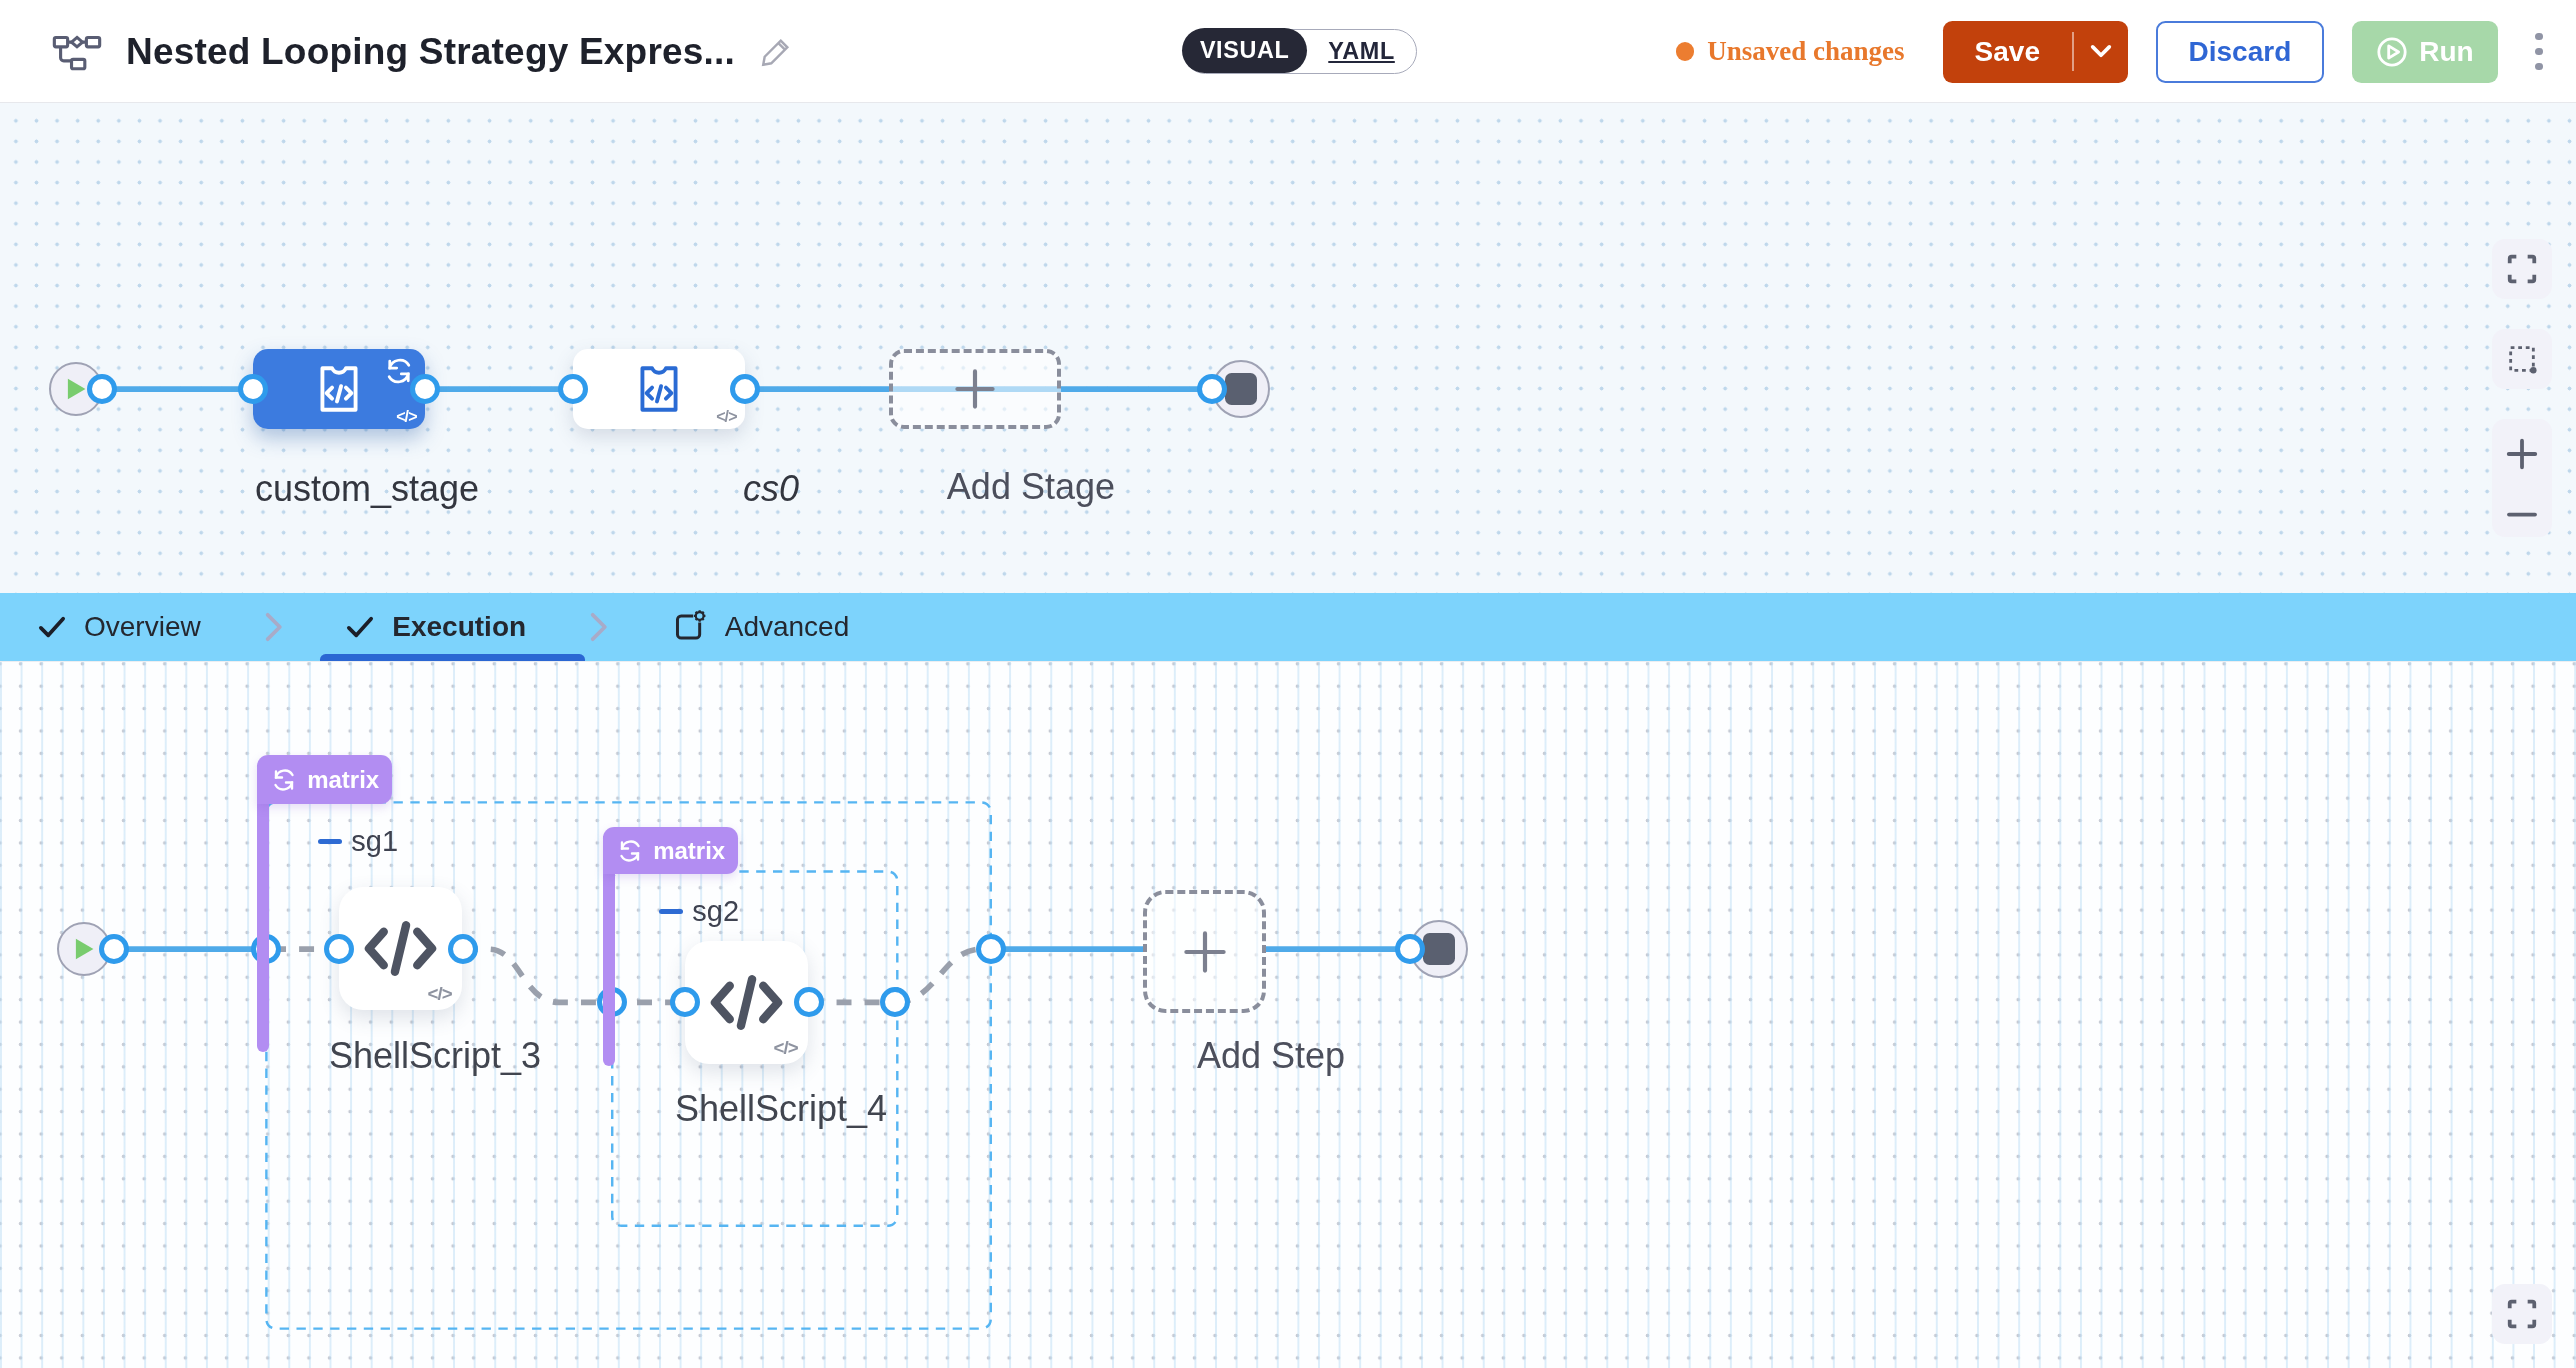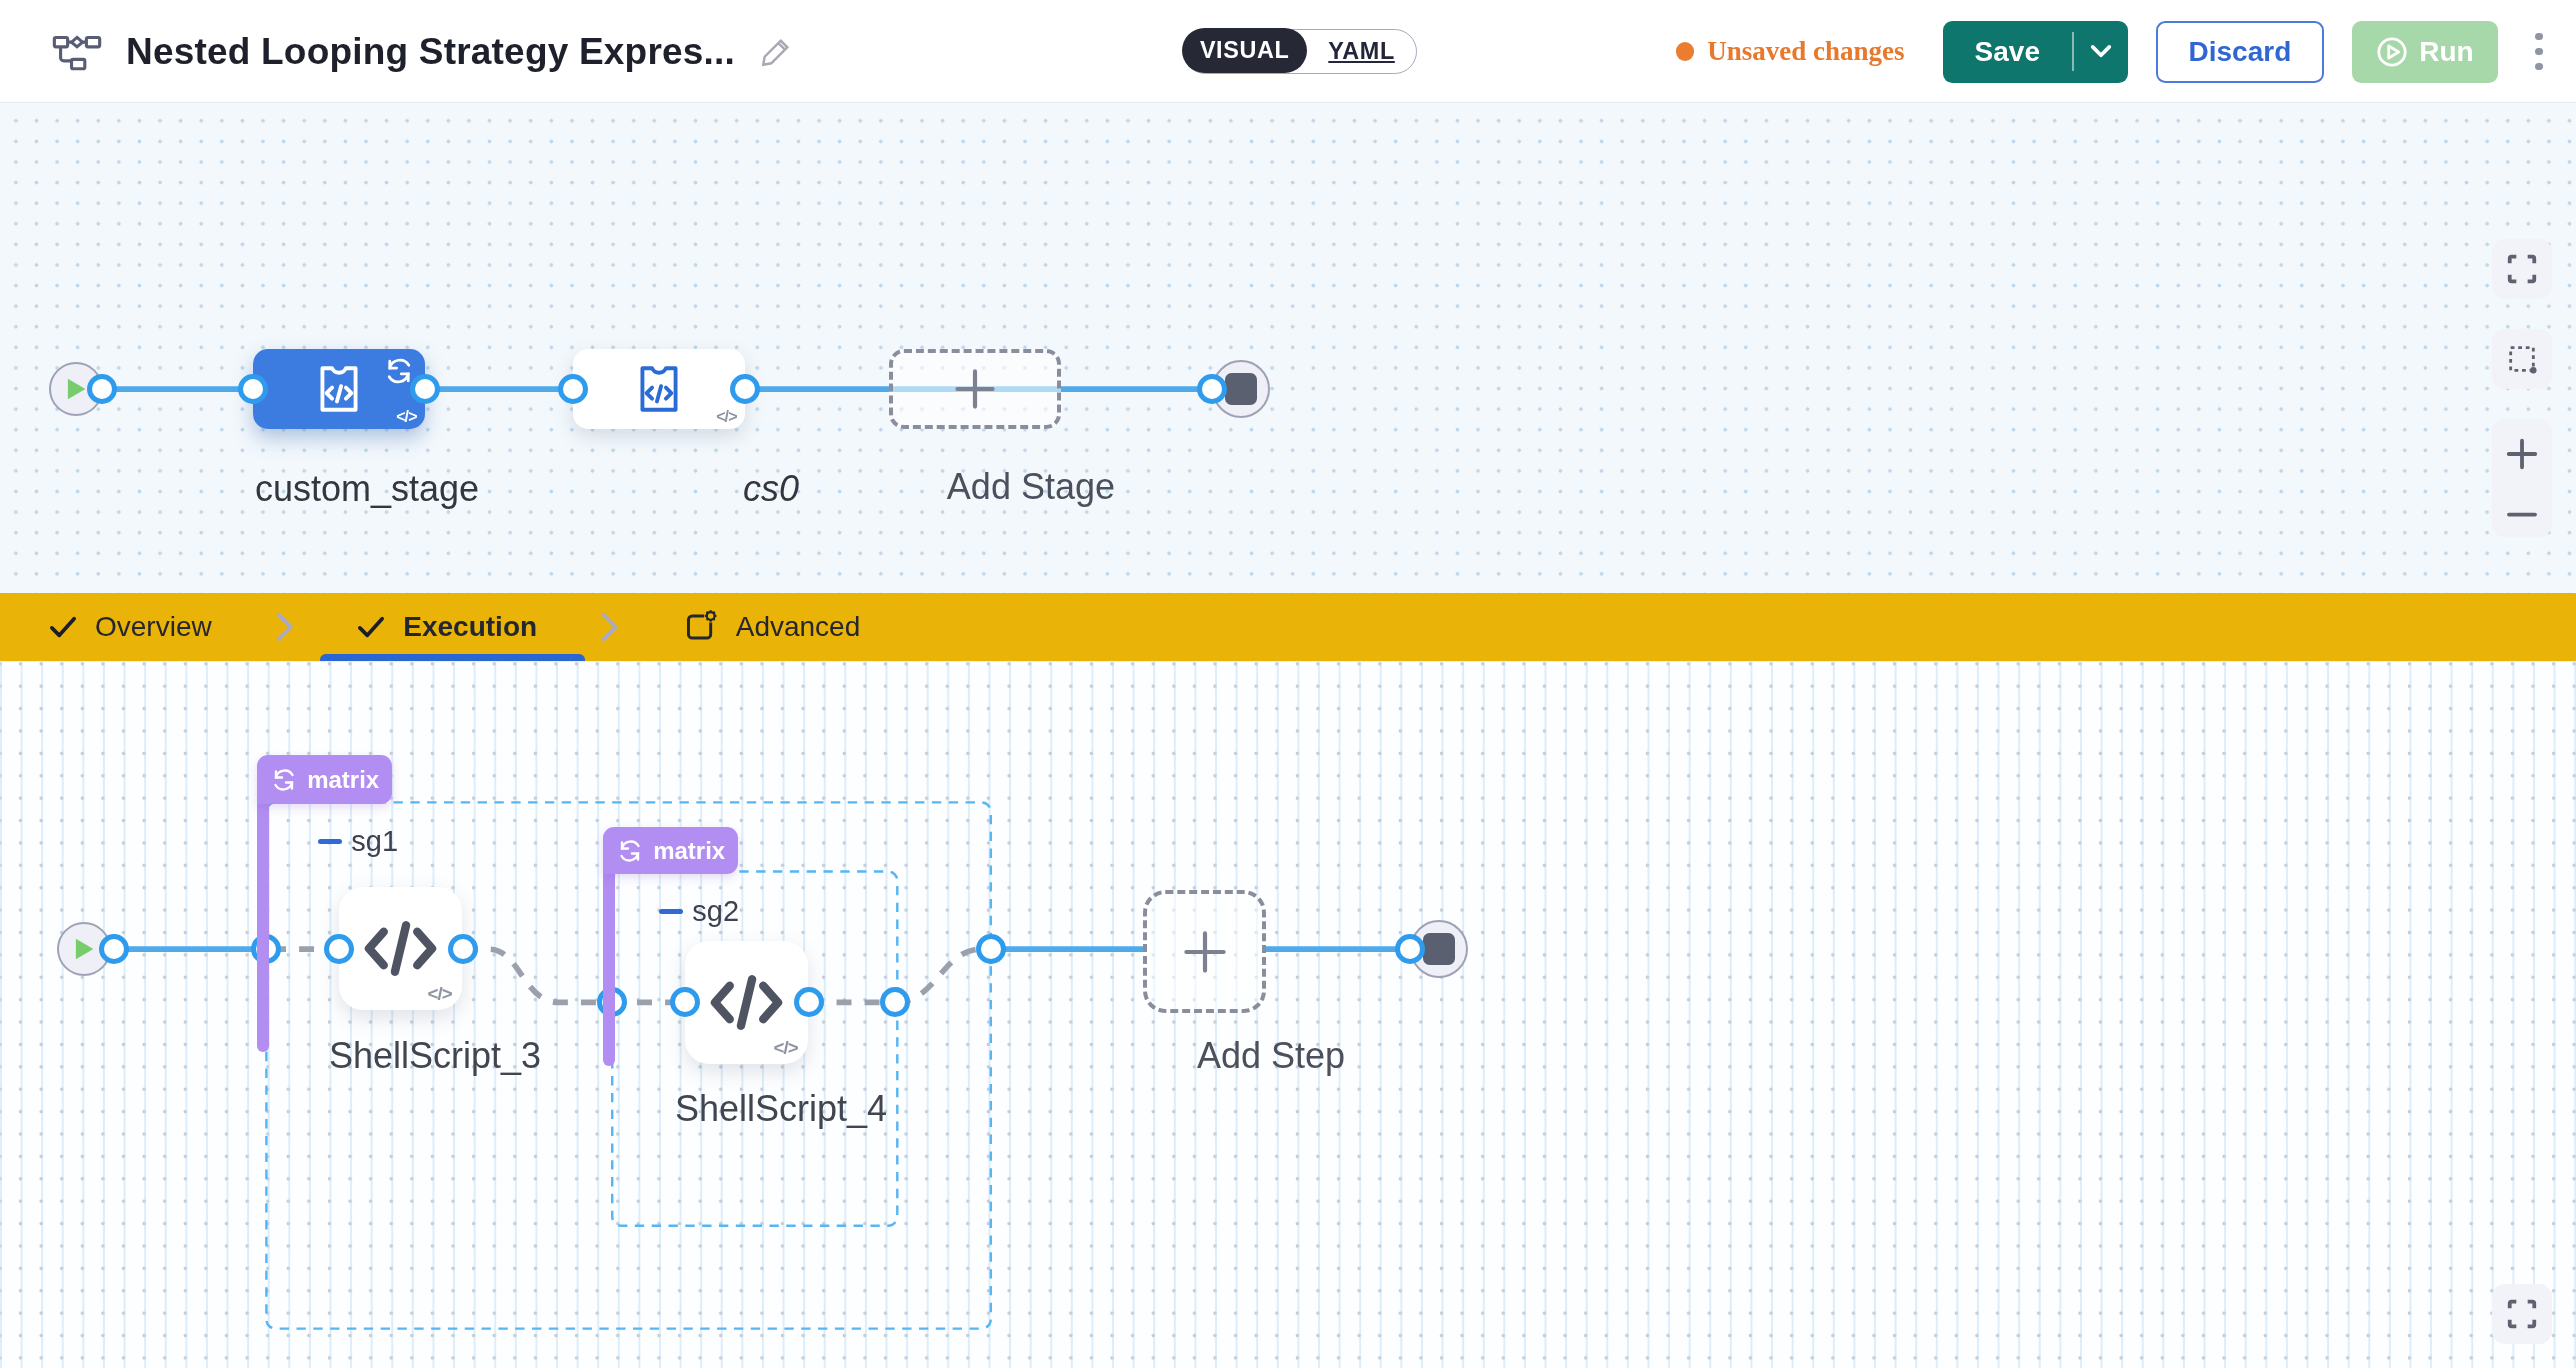--- a/index.html
+++ b/index.html
@@ -20,21 +20,21 @@
     letter-spacing:0.6px; }
   .toggle-visual { width:125px; height:45px; margin:-1.9px 0 0 -1.9px; border-radius:24px; background:#262836; color:#fff; }
   .toggle-yaml { flex:1; color:#23263a;text-decoration:underline; }
 
   .header-right { position:absolute; right:24px; top:0; height:103px; display:flex; align-items:center; gap:28px; }
   .unsaved { display:flex; align-items:center; gap:13px; margin-right:10px;font-family:Liberation Serif, serif; }
   .unsaved-dot { width:18.7px; height:18.7px; border-radius:50%; background:#ec7d30; }
   .unsaved-text { font-size:27px; font-weight:700; color:#e8782c; }
   .btn { display:flex; align-items:center; justify-content:center; border-radius:9.3px; font-size:28px;
     font-weight:600; cursor:pointer; }
-  .btn-save-split { height:62px; background:#0f766e; color:#fff; display:flex; align-items:stretch; border-radius:9.3px; }
+  .btn-save-split { height:62px; background:#c2410c; color:#fff; display:flex; align-items:stretch; border-radius:9.3px; }
   .btn-save-main { padding:0 32px; display:flex; align-items:center; font-size:28px; font-weight:600; }
   .save-divider { width:1.9px; background:rgba(255,255,255,.5); margin:11.2px 0; }
   .btn-save-caret { width:54px; display:flex; align-items:center; justify-content:center; }
   .btn-discard { width:168px; height:62px; background:#fff; border:2.8px solid #4a7bdb; color:#2f66d4; }
   .btn-run { width:146px; height:62px; background:#a7d8a9; color:#fff; gap:11.2px; font-weight:700; }
   .kebab { display:flex; flex-direction:column; gap:7.5px; padding:7.5px 9.3px; cursor:pointer; }
   .kebab i { width:7.5px; height:7.5px; border-radius:50%; background:#9094a5; display:block; }
 
   
   .stage-canvas { position:absolute; left:0; top:103px; width:2576px; height:490px;
@@ -60,22 +60,22 @@
   .stop-square { width:32px; height:32px; border-radius:6.5px; background:#5a6070; }
 
   .dot { position:absolute; width:30px; height:30px; border-radius:50%; background:#fff;
     border:5.6px solid #2f9bec; z-index:6; }
 
   .canvas-btn { position:absolute; width:60px; height:60px; border-radius:13px; background:#f2f2f9;
     display:flex; align-items:center; justify-content:center; cursor:pointer; z-index:5; }
   .canvas-btn.tall { height:118px; flex-direction:column; justify-content:space-between; padding:17px 0; }
 
   
-  .tabbar { position:absolute; left:0; top:593px; width:2576px; height:69px; background:#eab308; z-index:25;
-    border-bottom:1.9px solid #eceef2; display:flex; align-items:center;padding-left:11px; }
+  .tabbar { position:absolute; left:0; top:593px; width:2576px; height:69px; background:#7dd3fc; z-index:25;
+    border-bottom:1.9px solid #eceef2; display:flex; align-items:center; }
   .tabs { display:flex; align-items:center; padding-left:37px; gap:62px; }
   .tab { display:flex; align-items:center; gap:17px; cursor:pointer; }
   .tab-label { font-size:28px; font-weight:500; color:#24272f; }
   .tab.active .tab-label { font-weight:700; }
   .tab-underline { position:absolute; left:320px; bottom:0; width:265px; height:7.5px; background:#2b67d3;
     border-radius:5.6px 5.6px 0 0; }
   .btn-save-template { position:absolute; right:17px; top:7.5px; width:295px; height:54px; border-radius:9.3px;
     border:2.8px solid #2b6bd4; color:#2a6bd4; background:#fff; display:flex; align-items:center; justify-content:center;
     gap:13px; font-size:27px; font-weight:600; cursor:pointer; }
 

